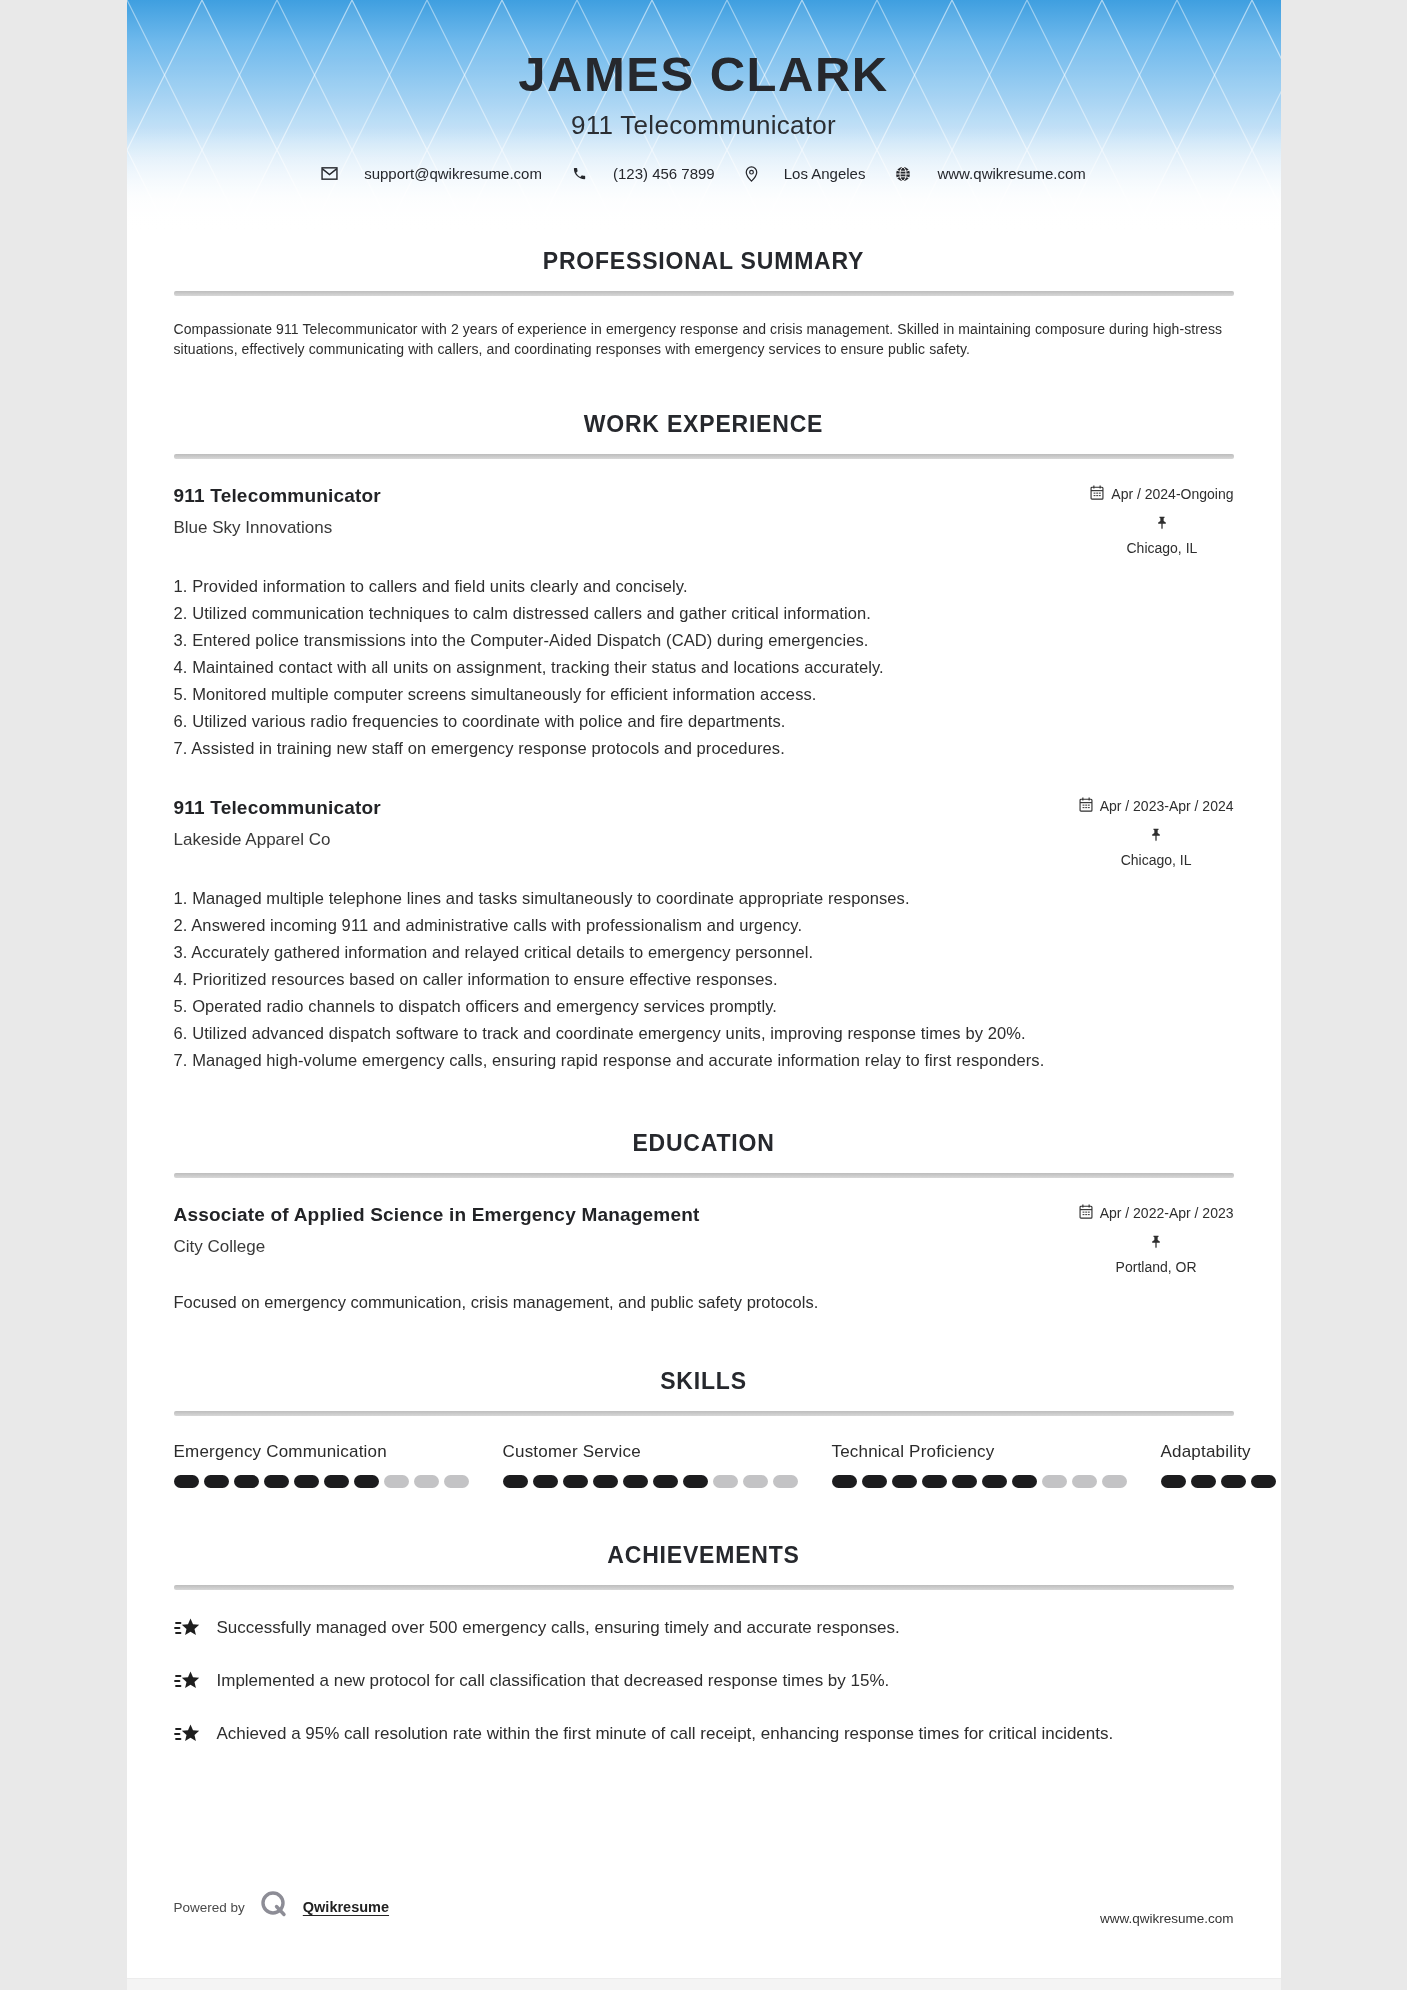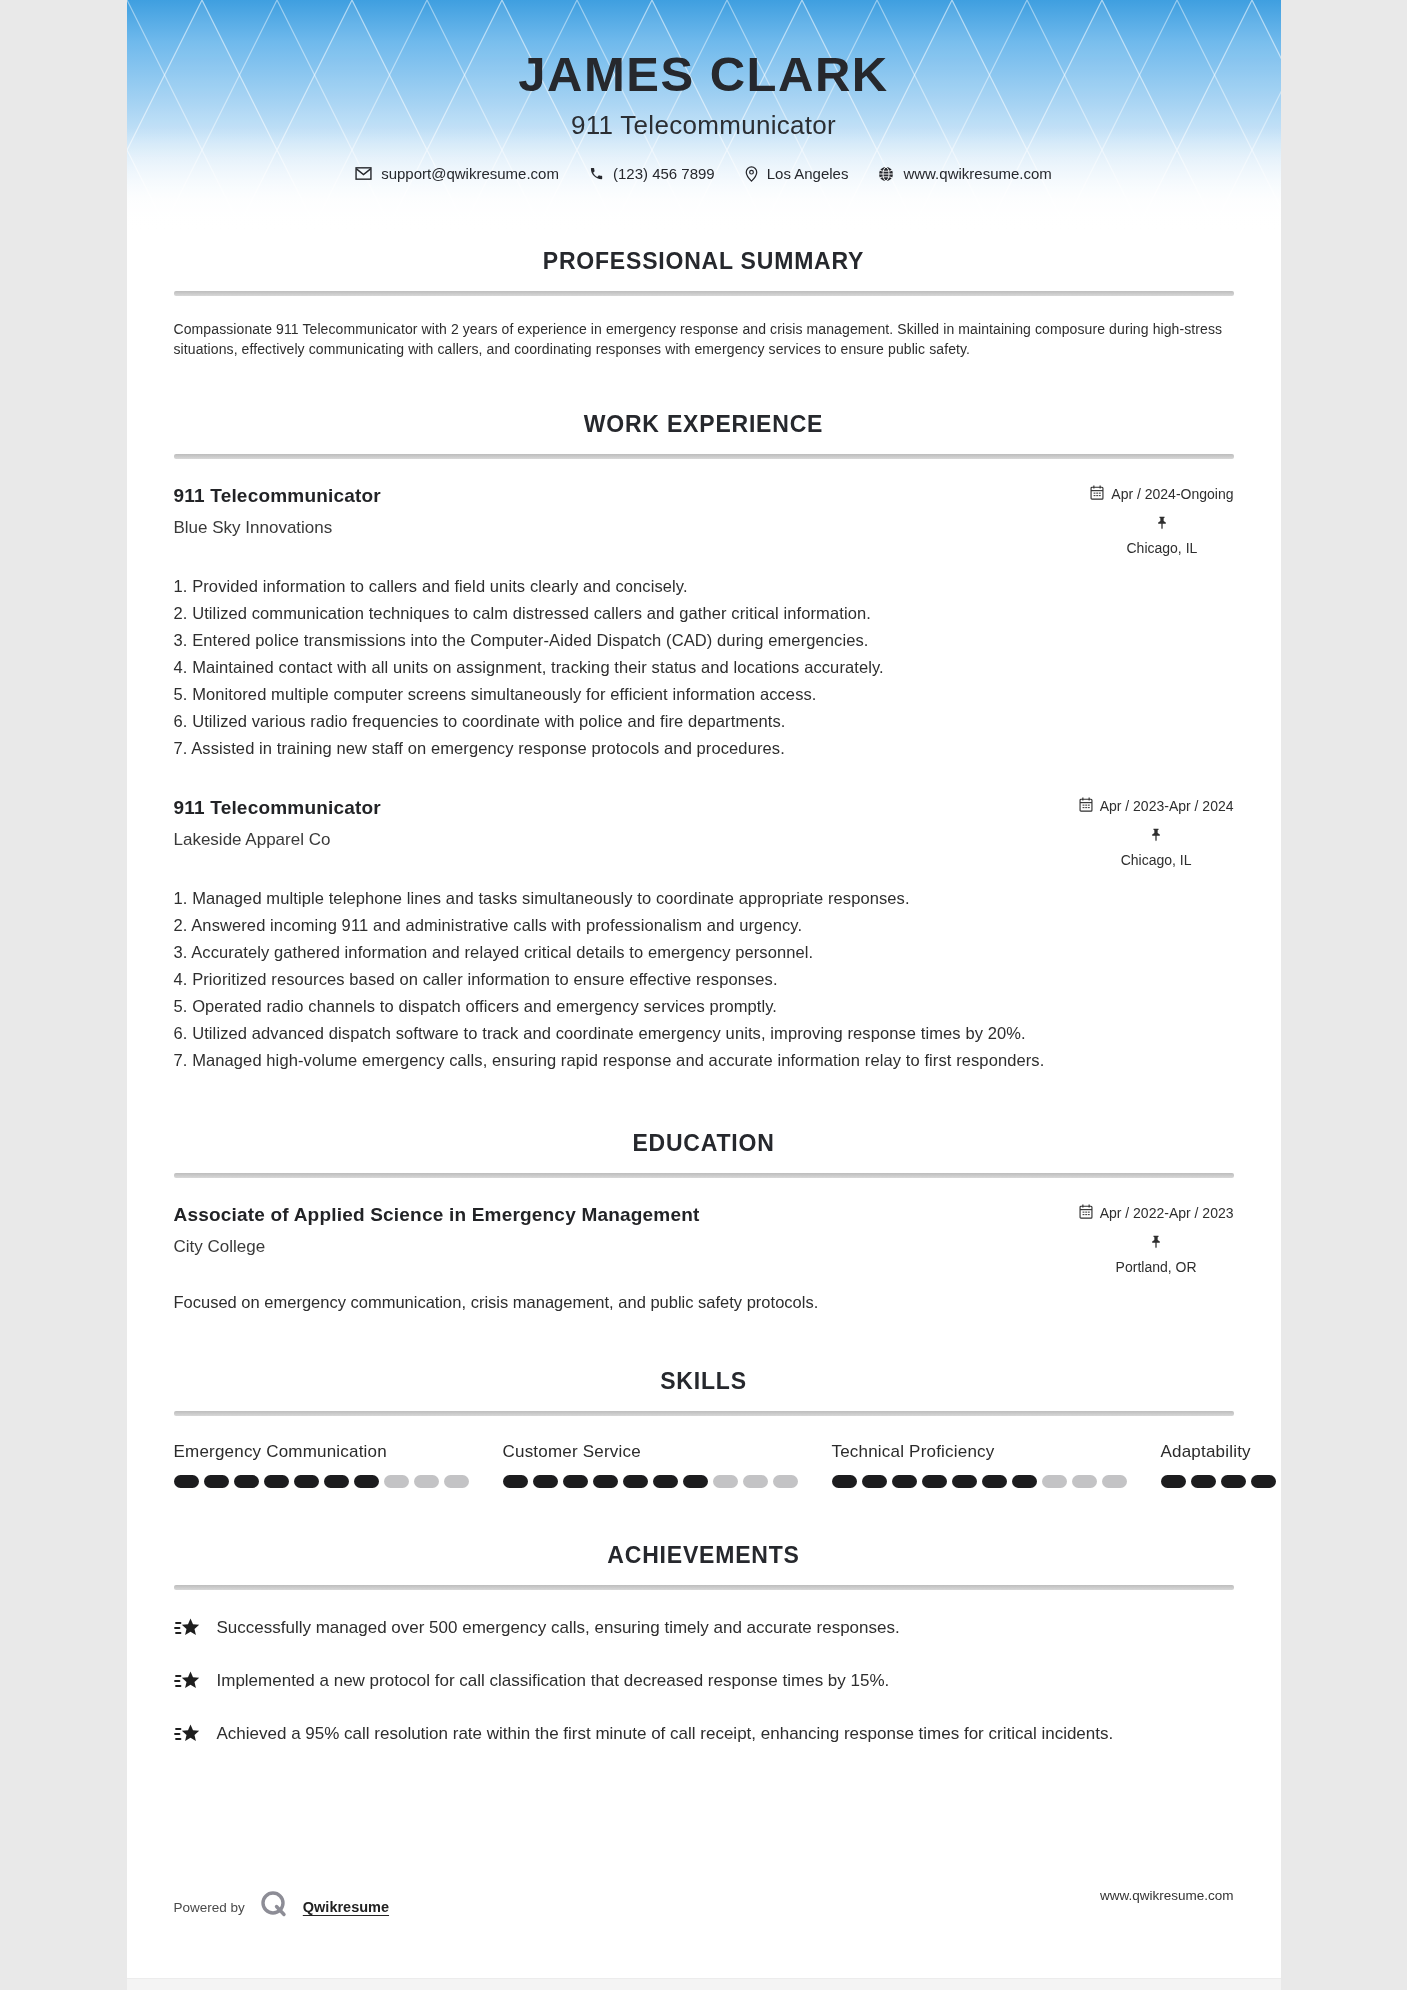--- a/index.html
+++ b/index.html
@@ -26,21 +26,21 @@
   .header-content { position: relative; padding-top: 46px; }
   .name {
     font-size: 49px; font-weight: 800; letter-spacing: 1.5px;
     color: #26282d;
   }
   .job-headline { font-size: 26px; color: #2b2e33; margin-top: 8px; letter-spacing: 0.3px; }
   .contact-row {
     margin-top: 24px; display: flex; justify-content: center; align-items: center;
     gap: 30px; font-size: 15px; color: #26282d;
   }
-  .contact-item { display: flex; align-items: center; gap: 9px; }
+  .contact-item { display: flex; align-items: center; gap: 26px; }
   .contact-item svg { display: block; }
   .contact-link { text-decoration: none; color: #26282d; }
 
   
   .content { padding: 0 47px; }
   .section-heading {
     text-align: center; font-size: 23px; font-weight: 700;
     letter-spacing: 0.8px; color: #26282d;
   }
   .divider {
@@ -90,21 +90,21 @@
 
   .achievements-heading { margin-top: 54px; }
   .achievements { margin-top: 26px; display: flex; flex-direction: column; gap: 23px; }
   .achievement-row { display: flex; align-items: flex-start; gap: 15px; }
   .ach-icon { flex-shrink: 0; margin-top: -2px; }
   .ach-text { font-size: 17px; line-height: 1.45; color: #2e2e2e; max-width: 1180px; }
 
   
   .footer {
     position: absolute; left: 47px; right: 47px; top: 1888px;
-    display: flex; justify-content: space-between; align-items: flex-start;
+    display: flex; justify-content: space-between; align-items: flex-end;
   }
   .footer-left { display: flex; align-items: center; gap: 12px; }
   .powered-by { font-size: 13.5px; color: #4a4a4a; }
   .brand-link {
     font-size: 14.5px; color: #222; font-weight: 600;
     text-decoration: underline; text-underline-offset: 3px;
   }
   .footer-site { font-size: 13.5px; color: #333; text-decoration: none; }
   .bottom-strip {
     position: absolute; left: 0; right: 0; bottom: 0; height: 12px;

